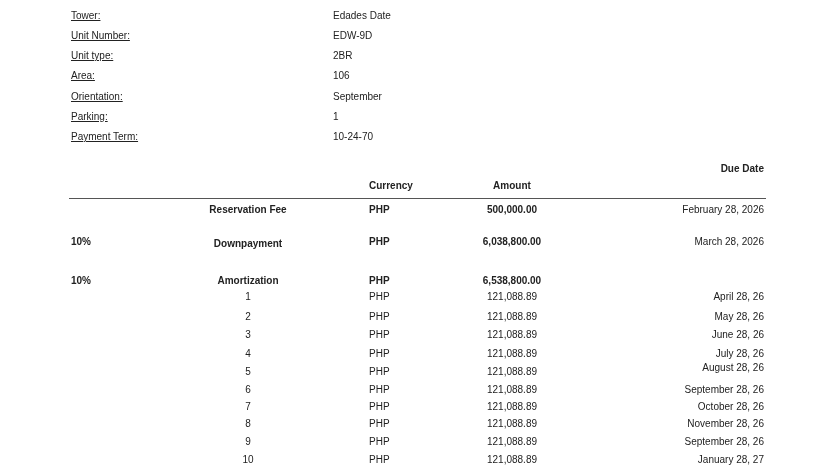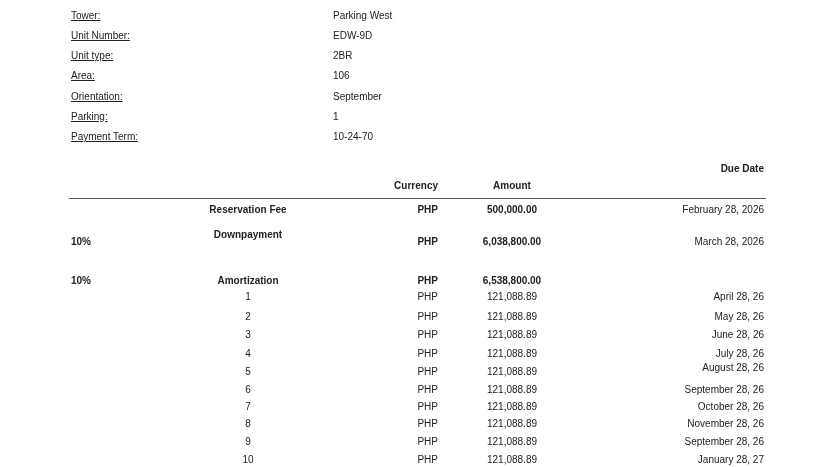--- a/index.html
+++ b/index.html
@@ -7,32 +7,32 @@
       width: 835px; height: 467px; overflow: hidden; position: relative;
       font-family: "Liberation Sans", sans-serif; color: #222; font-size: 10px;
     }
     .info-row { position: absolute; left: 71px; height: 14px; line-height: 14px; }
     .info-label { position: absolute; left: 0; white-space: nowrap; text-decoration: underline; }
     .info-value { position: absolute; left: 262px; white-space: nowrap; }
     .cell { position: absolute; white-space: nowrap; height: 14px; line-height: 14px; }
     .bold { font-weight: bold; }
     .c-pct { left: 71px; }
     .c-desc { left: 150px; width: 196px; text-align: center; }
-    .c-cur { left: 358px; width: 80px; text-align: right; }
+    .c-cur { left: 369px; width: 80px; text-align: left; }
     .c-amt { left: 452px; width: 120px; text-align: center; }
     .c-due { right: 71px; text-align: right; }
     .divider { position: absolute; left: 69px; width: 697px; top: 198px; height: 1px; background: #555; }
   </style>
 </head>
 <body>
 
 <div>
   <div class="info-row" style="top:9px">
     <span class="info-label">Tower:</span>
-    <span class="info-value">Parking West</span>
+    <span class="info-value">Edades Date</span>
   </div>
   <div class="info-row" style="top:29px">
     <span class="info-label">Unit Number:</span>
     <span class="info-value">EDW-9D</span>
   </div>
   <div class="info-row" style="top:49px">
     <span class="info-label">Unit type:</span>
     <span class="info-value">2BR</span>
   </div>
   <div class="info-row" style="top:69px">
@@ -63,21 +63,21 @@
   <div>
     <span class="cell c-pct bold" style="top:203px"></span>
     <span class="cell c-desc bold" style="top:203px">Reservation Fee</span>
     <span class="cell c-cur bold" style="top:203px">PHP</span>
     <span class="cell c-amt bold" style="top:203px">500,000.00</span>
     <span class="cell c-due" style="top:203px">February 28, 2026</span>
   </div>
 
   <div>
     <span class="cell c-pct bold" style="top:235px">10%</span>
-    <span class="cell c-desc bold" style="top:228px">Downpayment</span>
+    <span class="cell c-desc bold" style="top:237px">Downpayment</span>
     <span class="cell c-cur bold" style="top:235px">PHP</span>
     <span class="cell c-amt bold" style="top:235px">6,038,800.00</span>
     <span class="cell c-due" style="top:235px">March 28, 2026</span>
   </div>
 
   <div>
     <span class="cell c-pct bold" style="top:274px">10%</span>
     <span class="cell c-desc bold" style="top:274px">Amortization</span>
     <span class="cell c-cur bold" style="top:274px">PHP</span>
     <span class="cell c-amt bold" style="top:274px">6,538,800.00</span>

